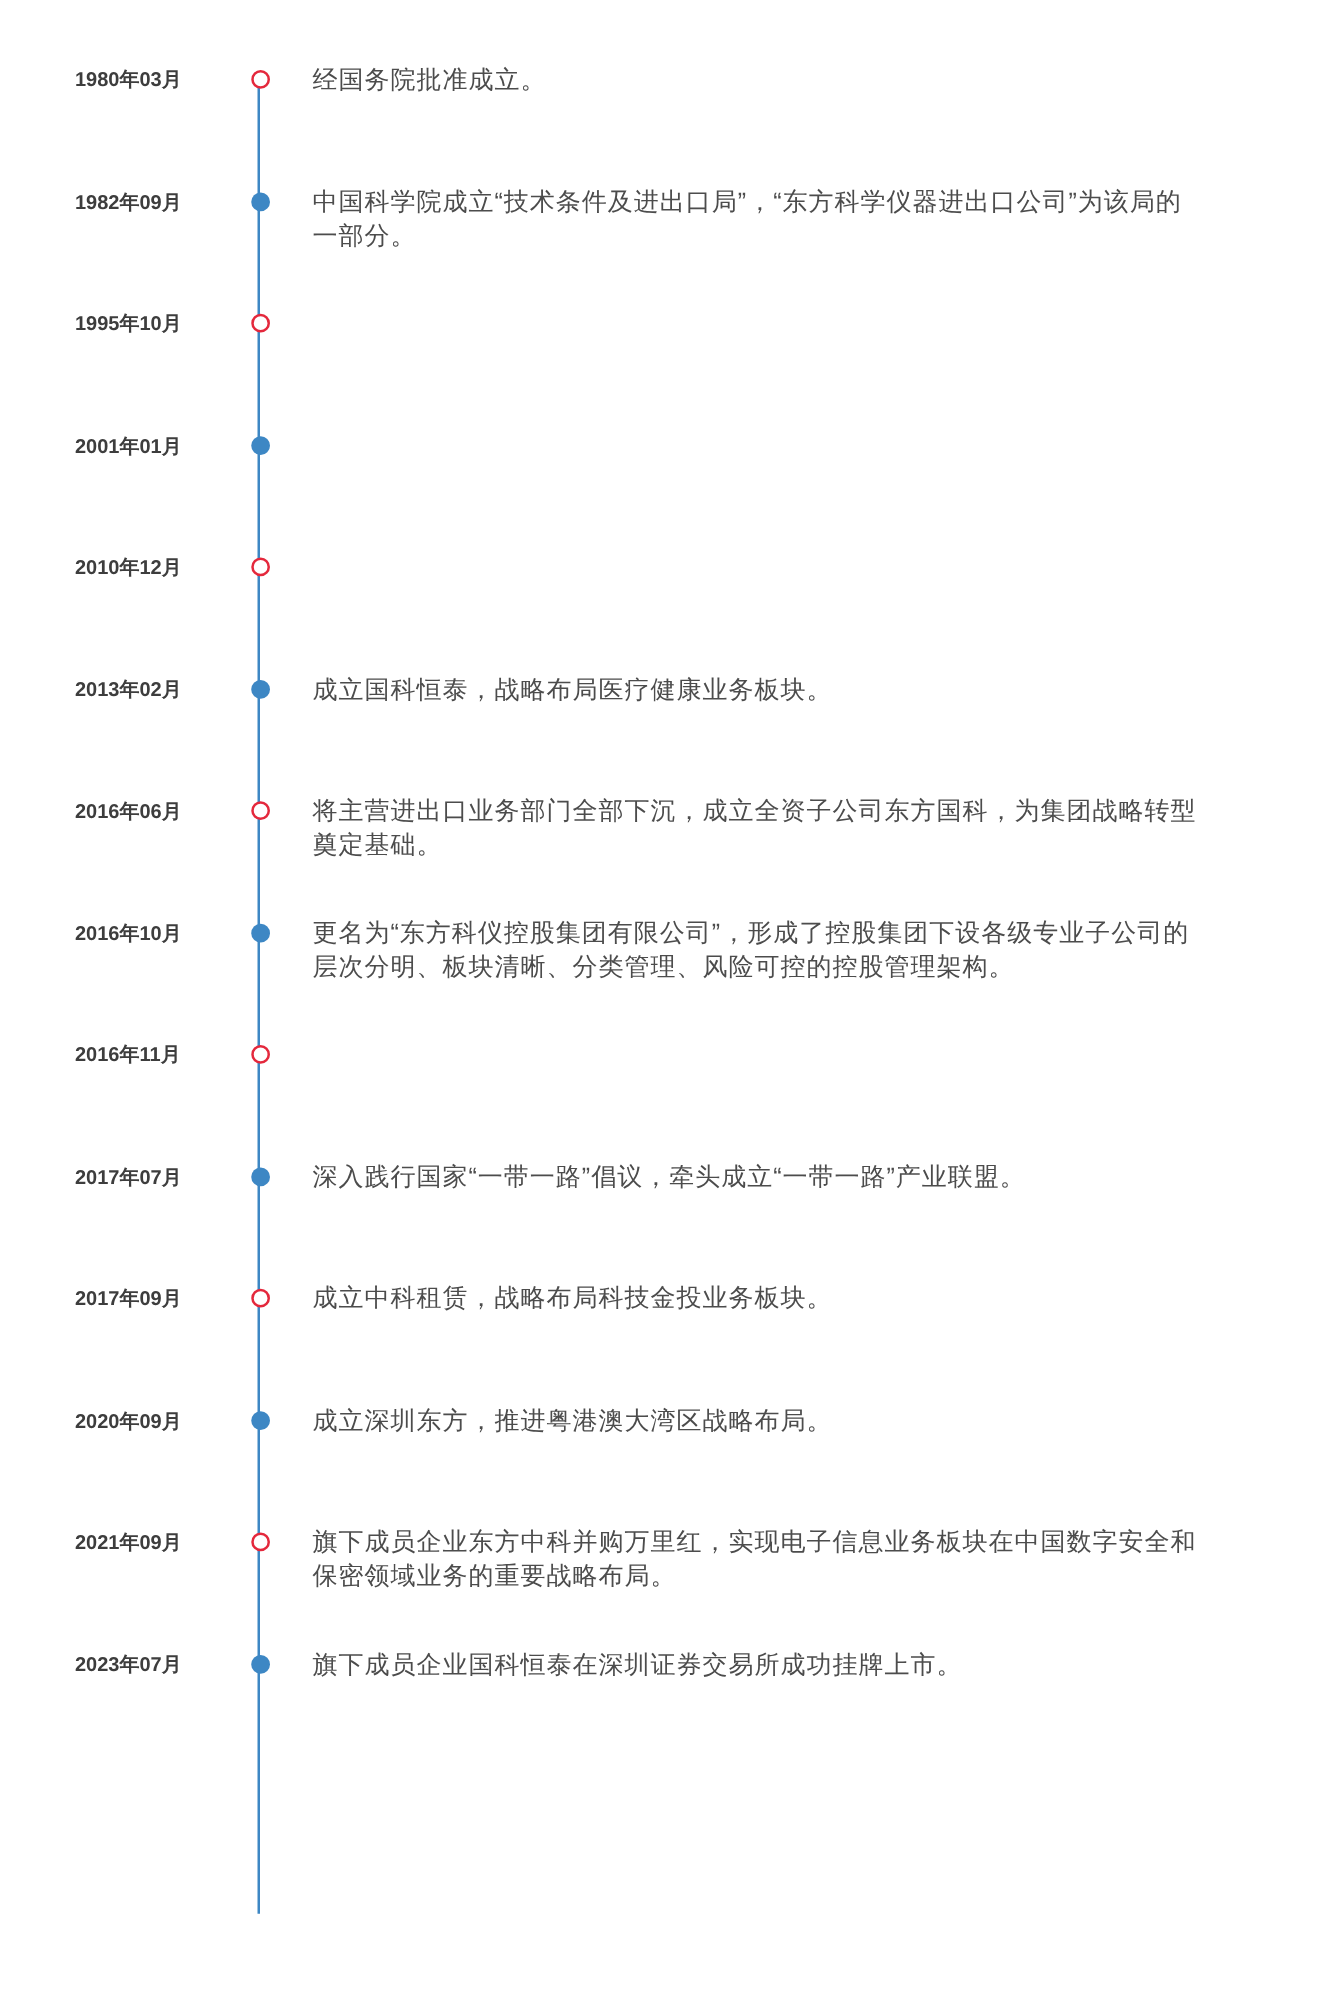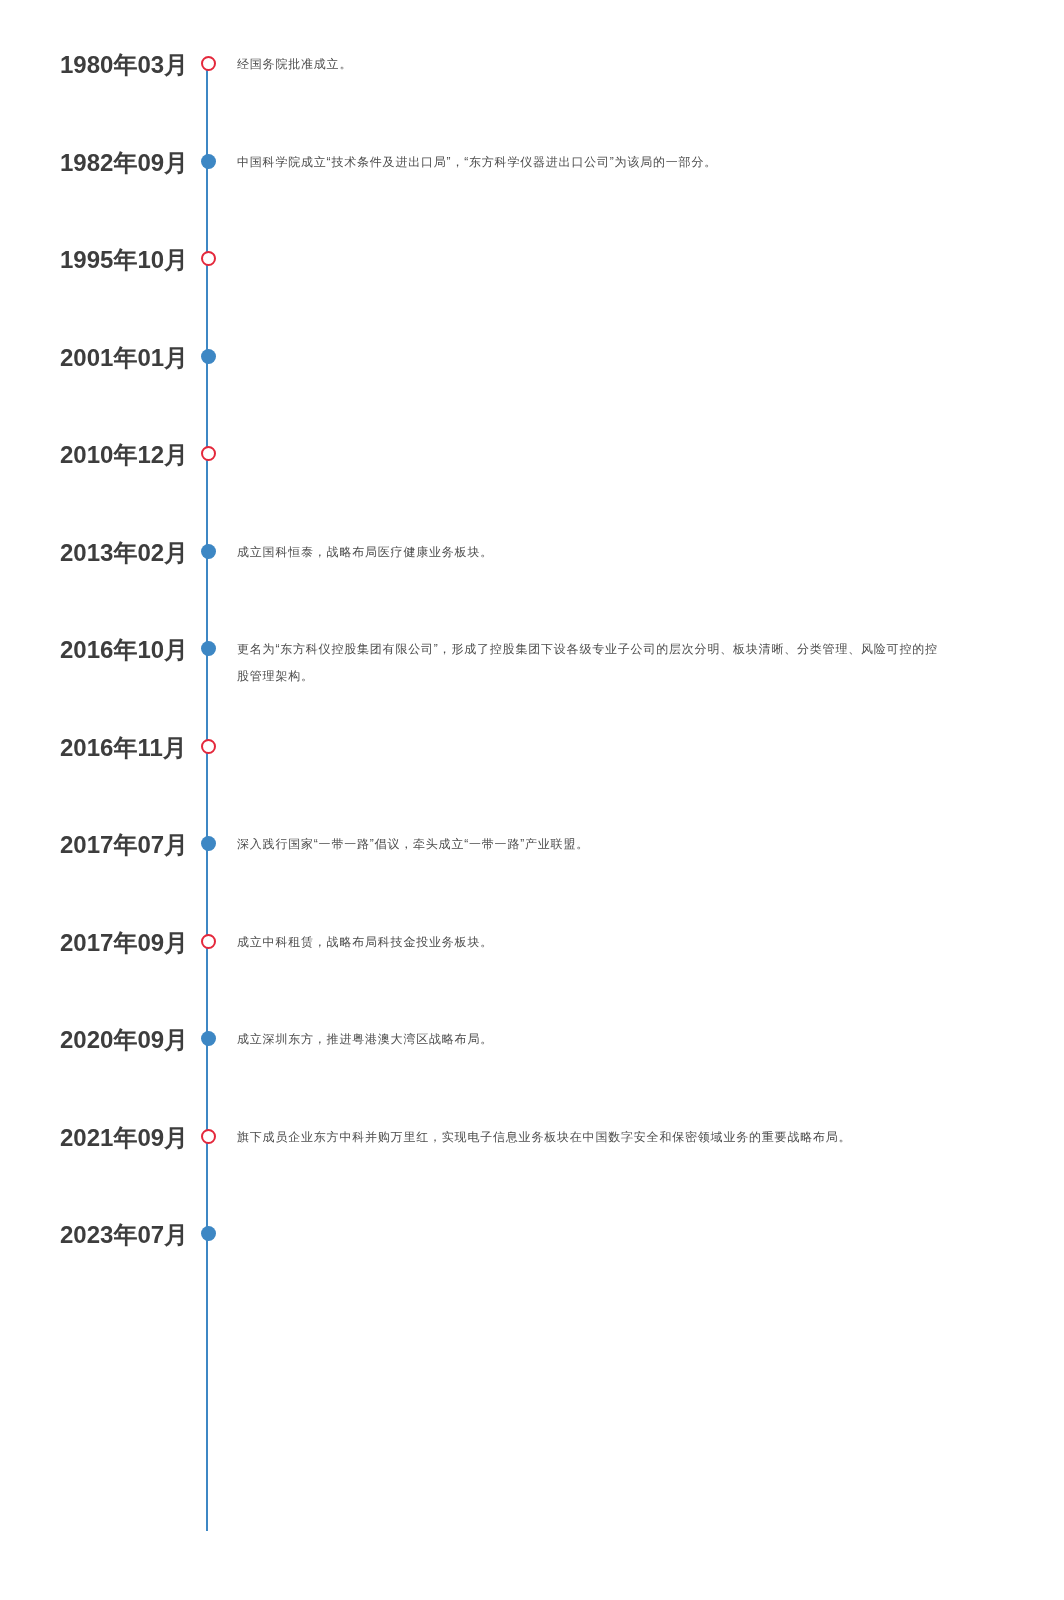--- a/index.html
+++ b/index.html
@@ -37,21 +37,21 @@
     z-index: 2;
   }
   li.entry {
     display: flex;
     align-items: flex-start;
     min-height: 97.5px;
   }
   .date {
     width: 131px;
     flex-shrink: 0;
-    font-size: 24px;
+    font-size: 16px;
     font-weight: 700;
     line-height: 25px;
     color: var(--date-color, #3d3d3d);
     white-space: nowrap;
   }
   .marker {
     width: 34px;
     flex-shrink: 0;
     display: flex;
     justify-content: center;
@@ -65,24 +65,24 @@
     box-sizing: border-box;
   }
   .dot.filled-blue {
     background: var(--dot-blue, #3d87c4);
   }
   .dot.hollow-red {
     background: #ffffff;
     border: 2.5px solid var(--dot-red, #e4283c);
   }
   .desc {
-    margin-left: 12px;
+    margin-left: 25px;
     margin-top: -1px;
     width: 712px;
-    font-size: 12px;
+    font-size: 20px;
     line-height: 27px;
     letter-spacing: 0.8px;
     color: var(--desc-color, #4c4c4c);
   }
 </style>
 <title>公司发展历程时间线</title></head>
 <body style="background: rgb(255, 255, 255);">
 
 <div class="timeline">
   <div class="tl-line"></div>
@@ -127,20 +127,27 @@
   </li>
 
   <li class="entry">
     <div class="date">2013年02月</div>
     <div class="marker">
       <span class="dot filled-blue"></span>
     </div>
     <div class="desc">成立国科恒泰，战略布局医疗健康业务板块。</div>
   </li>
 
+  <li class="entry">
+    <div class="date">2016年06月</div>
+    <div class="marker">
+      <span class="dot hollow-red"></span>
+    </div>
+    <div class="desc">将主营进出口业务部门全部下沉，成立全资子公司东方国科，为集团战略转型奠定基础。</div>
+  </li>
 
   <li class="entry">
     <div class="date">2016年10月</div>
     <div class="marker">
       <span class="dot filled-blue"></span>
     </div>
     <div class="desc">更名为“东方科仪控股集团有限公司”，形成了控股集团下设各级专业子公司的层次分明、板块清晰、分类管理、风险可控的控股管理架构。</div>
   </li>
 
   <li class="entry">
@@ -180,15 +187,16 @@
       <span class="dot hollow-red"></span>
     </div>
     <div class="desc">旗下成员企业东方中科并购万里红，实现电子信息业务板块在中国数字安全和保密领域业务的重要战略布局。</div>
   </li>
 
   <li class="entry">
     <div class="date">2023年07月</div>
     <div class="marker">
       <span class="dot filled-blue"></span>
     </div>
+    <div class="desc">旗下成员企业国科恒泰在深圳证券交易所成功挂牌上市。</div>
   </li>
 </ol>
 </div>
 
 </body></html>

